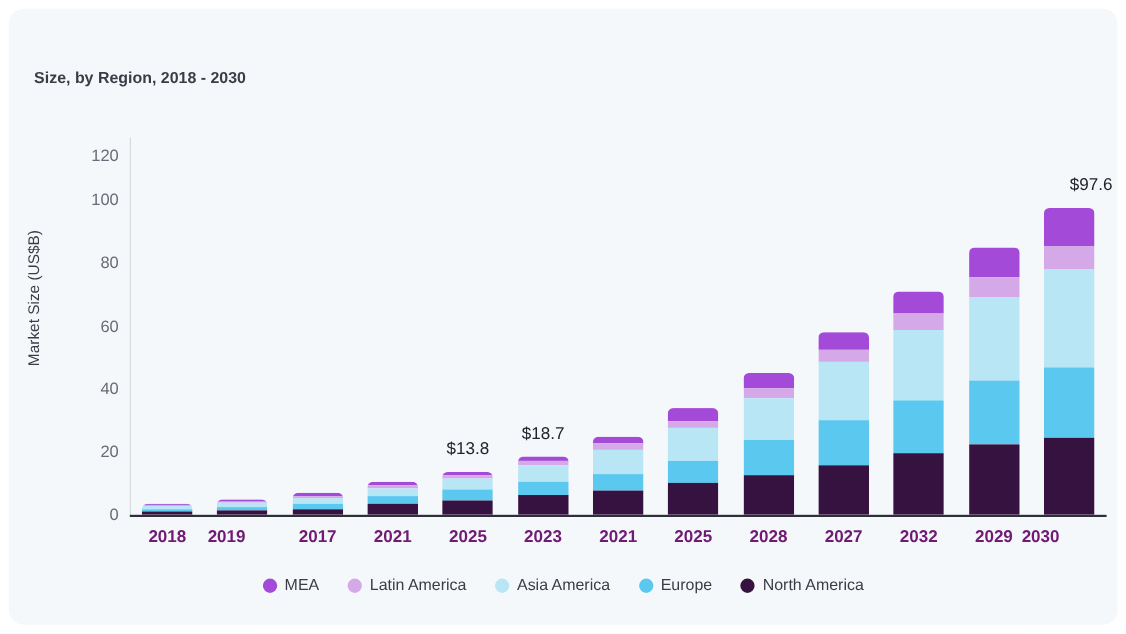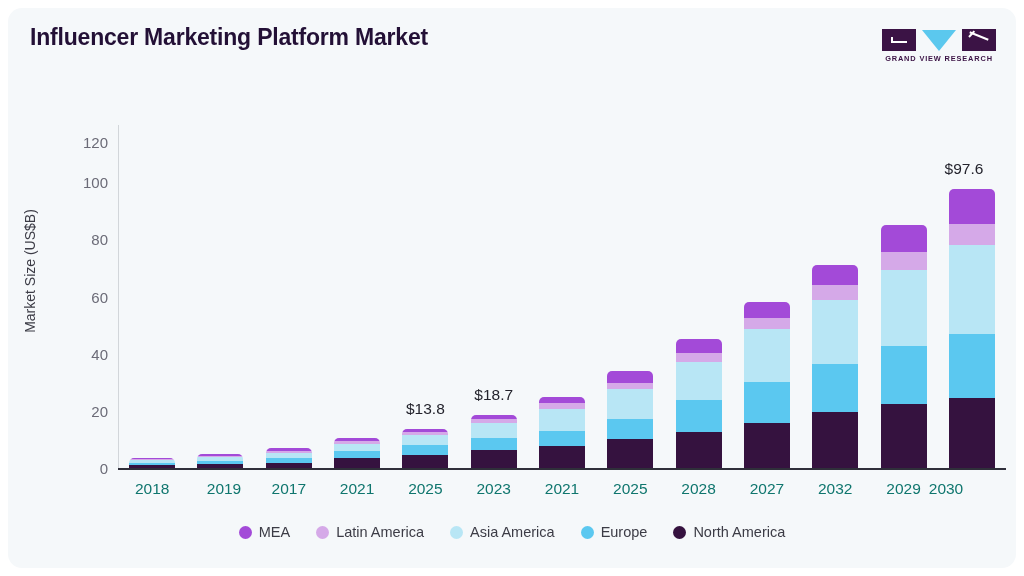--- a/index.html
+++ b/index.html
@@ -181,23 +181,24 @@
     transform: translateX(-50%);
     font-size: 15.5px;
     color: #23232c;
     white-space: nowrap;
   }
   .xtick {
     position: absolute;
     top: 472px;
     text-align: center;
     font-size: 15.5px;
-    color: #0f766e;
+    color: #701a75;
     transform: translateX(-50%);
     white-space: nowrap;
+    font-weight: bold;
   }
 
   
   #legend {
     position: absolute;
     left: 0;
     top: 516px;
     width: 1008px;
     display: flex;
     justify-content: center;
@@ -219,33 +220,22 @@
     font-size: 14.5px;
     color: #3c3c46;
     white-space: nowrap;
   }
 </style>
 </head>
 <body>
 
 <div id="card">
 
-  <div id="title">Influencer Marketing Platform Market</div>
-
-  <div id="logo">
-    <div class="logo-mark" id="logo-g">
-      <div class="bracket"></div>
-    </div>
-    <div id="logo-v"></div>
-    <div class="logo-mark" id="logo-r">
-      <div class="slash"></div>
-      <div class="slash2"></div>
-    </div>
-    <div id="logo-text">GRAND VIEW RESEARCH</div>
-  </div>
+  <div id="subtitle">Size, by Region, 2018 - 2030</div>
+
 
   <div id="yticks">
       <div class="ytick" style="top: 460px;">0</div>
       <div class="ytick" style="top: 402.833px;">20</div>
       <div class="ytick" style="top: 345.667px;">40</div>
       <div class="ytick" style="top: 288.5px;">60</div>
       <div class="ytick" style="top: 231.333px;">80</div>
       <div class="ytick" style="top: 174.167px;">100</div>
       <div class="ytick" style="top: 134px;">120</div>
     </div>
@@ -368,34 +358,34 @@
           <div class="seg" style="height: 34.5858px; background: rgb(163, 74, 216);"></div>
           <div class="seg" style="height: 21.1517px; background: rgb(213, 169, 232);"></div>
           <div class="seg" style="height: 89.18px; background: rgb(184, 230, 245);"></div>
           <div class="seg" style="height: 64.3125px; background: rgb(91, 200, 240);"></div>
           <div class="seg" style="height: 69.7433px; background: rgb(53, 18, 63);"></div>
         </div>
       </div>
     </div>
 
 <div class="xtick" style="left: 144.154px;">2018</div>
-    <div class="xtick" style="left: 216px;">2019</div>
+    <div class="xtick" style="left: 198px;">2019</div>
     <div class="xtick" style="left: 280.769px;">2017</div>
     <div class="xtick" style="left: 349.077px;">2021</div>
     <div class="bar-value" style="left: 417.385px; top: 391.555px;">$13.8</div>
     <div class="xtick" style="left: 417.385px;">2025</div>
     <div class="bar-value" style="left: 485.692px; top: 377.549px;">$18.7</div>
     <div class="xtick" style="left: 485.692px;">2023</div>
     <div class="xtick" style="left: 554px;">2021</div>
     <div class="xtick" style="left: 622.308px;">2025</div>
     <div class="xtick" style="left: 690.615px;">2028</div>
     <div class="xtick" style="left: 758.923px;">2027</div>
     <div class="xtick" style="left: 827.231px;">2032</div>
     <div class="xtick" style="left: 895.538px;">2029</div>
-    <div class="bar-value" style="left: 956px; top: 152.027px;">$97.6</div>
+    <div class="bar-value" style="left: 984px; top: 152.027px;">$97.6</div>
     <div class="xtick" style="left: 938px;">2030</div>
     <div id="legend">
       <div class="legend-item">
         <span class="legend-swatch" style="background: rgb(163, 74, 216);"></span>
         <span class="legend-label">MEA</span>
       </div>
       <div class="legend-item">
         <span class="legend-swatch" style="background: rgb(213, 169, 232);"></span>
         <span class="legend-label">Latin America</span>
       </div>

